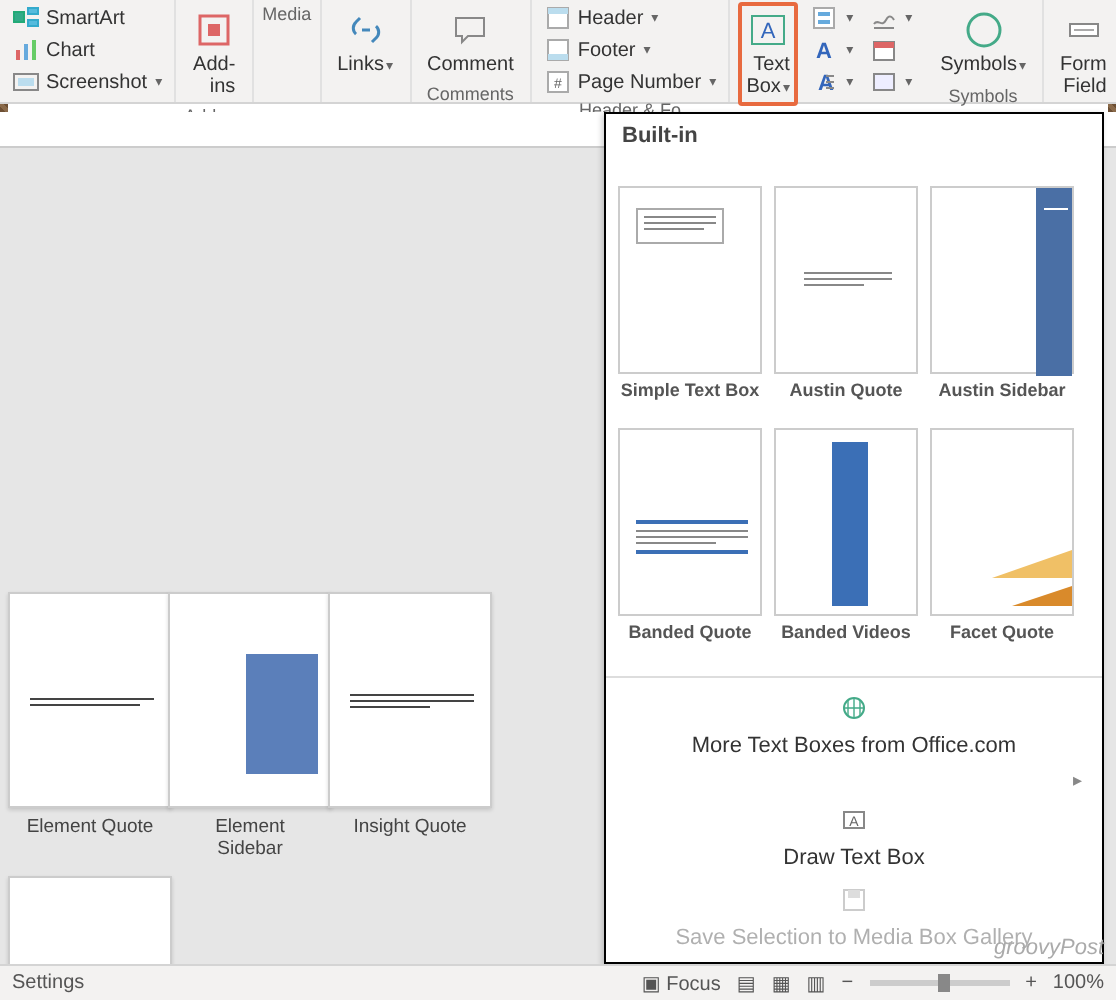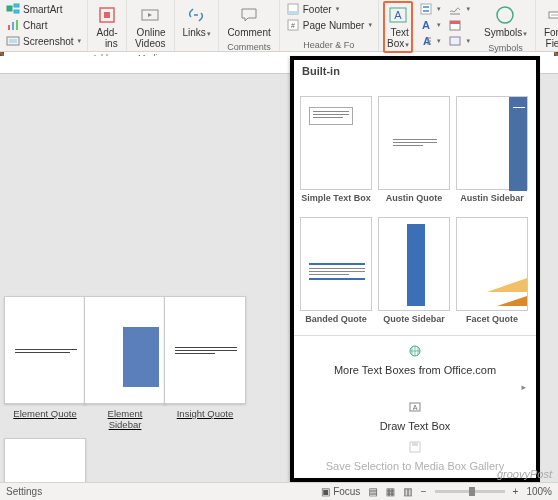--- a/index.html
+++ b/index.html
@@ -13,24 +13,24 @@
   .rbtn .lbl { font-size: 10px; color: #333; line-height: 11px; text-align: right; margin-top: 1px; }
   .rbtn.big .icn { width: 22px; height: 22px; }
   .vstack { display: flex; flex-direction: column; gap: 0; }
   .smallrow { display: flex; align-items: center; gap: 3px; padding: 1px 2px; cursor: pointer; font-size: 10px; color: #333; white-space: nowrap; }
   .smallrow .micn { width: 14px; height: 14px; display: flex; align-items: center; justify-content: center; }
   .caret { font-size: 7px; color: #666; margin-left: 1px; }
   .hl { border: 2px solid #e86a3f; border-radius: 2px; padding: 1px 2px; }
   .doc-area { position: absolute; top: 56px; left: 0; right: 0; bottom: 18px; background: #e6e6e6; overflow: hidden; }
   .ruler { height: 18px; background: #fff; border-bottom: 1px solid #ccc; }
   .leftgallery { position: absolute; top: 240px; left: 12px; width: 295px; display: flex; flex-wrap: wrap; gap: 8px 14px; }
-  .leftgallery .thumb { width: 66px; display: flex; flex-direction: column; align-items: center; text-decoration: underline; }
+  .leftgallery .thumb { width: 66px; display: flex; flex-direction: column; align-items: center; }
   .leftgallery .page { width: 82px; height: 108px; background: #fff; border: 1px solid #ccc; box-shadow: 0 1px 2px rgba(0,0,0,.15); position: relative; }
   .leftgallery .cap { font-size: 9.5px; color: #444; margin-top: 4px; text-align: center; }
-  .dropdown { position: absolute; top: 56px; right: 18px; width: 250px; bottom: 18px; background: #fff; border: 4px solid #000000; box-shadow: -1px 1px 3px rgba(0,0,0,.2); display: flex; flex-direction: column; margin-left: 39px; }
+  .dropdown { position: absolute; top: 56px; right: 6px; width: 250px; bottom: 18px; background: #fff; border: 1px solid #000000; box-shadow: -1px 1px 3px rgba(0,0,0,.2); display: flex; flex-direction: column; margin-left: 39px; }
   .dd-head { font-size: 11px; font-weight: 600; color: #444; padding: 5px 8px 3px 8px; }
   .dd-scroll { flex: 1; overflow-y: auto; padding: 16px 6px; font-weight: bold; }
   .dd-grid { display: flex; flex-wrap: wrap; gap: 4px 6px; }
   .dd-thumb { width: 72px; display: flex; flex-direction: column; align-items: center; }
   .dd-page { width: 72px; height: 94px; background: #fff; border: 1px solid #ccc; position: relative; }
   .dd-cap { font-size: 9px; color: #555; margin-top: 3px; text-align: center; line-height: 10px; height: 20px; }
   .dd-sep { border-top: 1px solid #ddd; margin: 2px 0; }
   .dd-menu { padding: 2px 0; }
   .dd-item { display: flex; align-items: center; gap: 6px; padding: 4px 10px; font-size: 11px; color: #333; cursor: pointer; flex-direction: column; }
   .dd-item.disabled { color: #b0b0b0; cursor: default; }
@@ -104,32 +104,20 @@
             </svg>
           </span>
         <span class="lbl" style="white-space:pre-line">Add-
 ins</span>
       </div>
     </div>
     <div class="ribgroup-label">Add-ins</div>
   </div>
 
   <div class="ribgroup">
-    <div class="ribgroup-items">
-      <div class="rbtn big">
-        <span class="icn">
-            <svg width="20" height="20">
-              <rect x="2" y="5" width="16" height="10" fill="none" stroke="#888"></rect>
-              <polygon points="8,8 8,12 12,10" fill="#888"></polygon>
-            </svg>
-          </span>
-        <span class="lbl" style="white-space:pre-line">Online
-Videos</span>
-      </div>
-    </div>
     <div class="ribgroup-label">Media</div>
   </div>
 
   <div class="ribgroup">
     <div class="ribgroup-items">
       <div class="rbtn big">
         <span class="icn">
             <svg width="20" height="20">
               <path d="M5 12a4 4 0 0 1 0-6l2-2M15 8a4 4 0 0 1 0 6l-2 2M8 10h4" stroke="#48b" fill="none" stroke-width="1.5"></path>
             </svg>
@@ -150,20 +138,30 @@
           </span>
         <span class="lbl">Comment</span>
       </div>
     </div>
     <div class="ribgroup-label">Comments</div>
   </div>
 
   <div class="ribgroup">
     <div class="ribgroup-items">
       <div class="vstack">
+        <div class="smallrow">
+          <span class="micn">
+              <svg width="14" height="14">
+                <rect x="2" y="2" width="10" height="10" fill="#fff" stroke="#aaa"></rect>
+                <rect x="2" y="2" width="10" height="3" fill="#bde"></rect>
+              </svg>
+            </span>
+          <span>Header</span>
+            <span class="caret">▾</span>
+        </div>
         <div class="smallrow">
           <span class="micn">
               <svg width="14" height="14">
                 <rect x="2" y="2" width="10" height="10" fill="#fff" stroke="#aaa"></rect>
                 <rect x="2" y="9" width="10" height="3" fill="#bde"></rect>
               </svg>
             </span>
           <span>Footer</span>
             <span class="caret">▾</span>
         </div>
@@ -355,21 +353,21 @@
             <div class="graytxt" style="top:53px;left:8px;width:56px"></div>
             <div class="graytxt" style="top:56px;left:8px;width:40px"></div>
             <div class="bluebox" style="top:60px;left:8px;width:56px;height:2px"></div>
           </div>
         <div class="dd-cap">Banded Quote</div>
       </div>
       <div class="dd-thumb">
         <div class="dd-page">
             <div class="bluebox" style="top:6px;left:28px;width:18px;height:82px"></div>
           </div>
-        <div class="dd-cap">Quote Sidebar</div>
+        <div class="dd-cap">Banded Videos</div>
       </div>
       <div class="dd-thumb">
         <div class="dd-page">
           <div class="orangetri" style="bottom:18px;right:0;border-width:0 0 14px 40px;border-color:transparent transparent #f0c066 transparent"></div>
           <div class="orangetri" style="bottom:4px;right:0;border-width:0 0 10px 30px;border-color:transparent transparent #d98a2b transparent"></div>
         </div>
         <div class="dd-cap">Facet Quote</div>
       </div>
     </div>
   </div>

